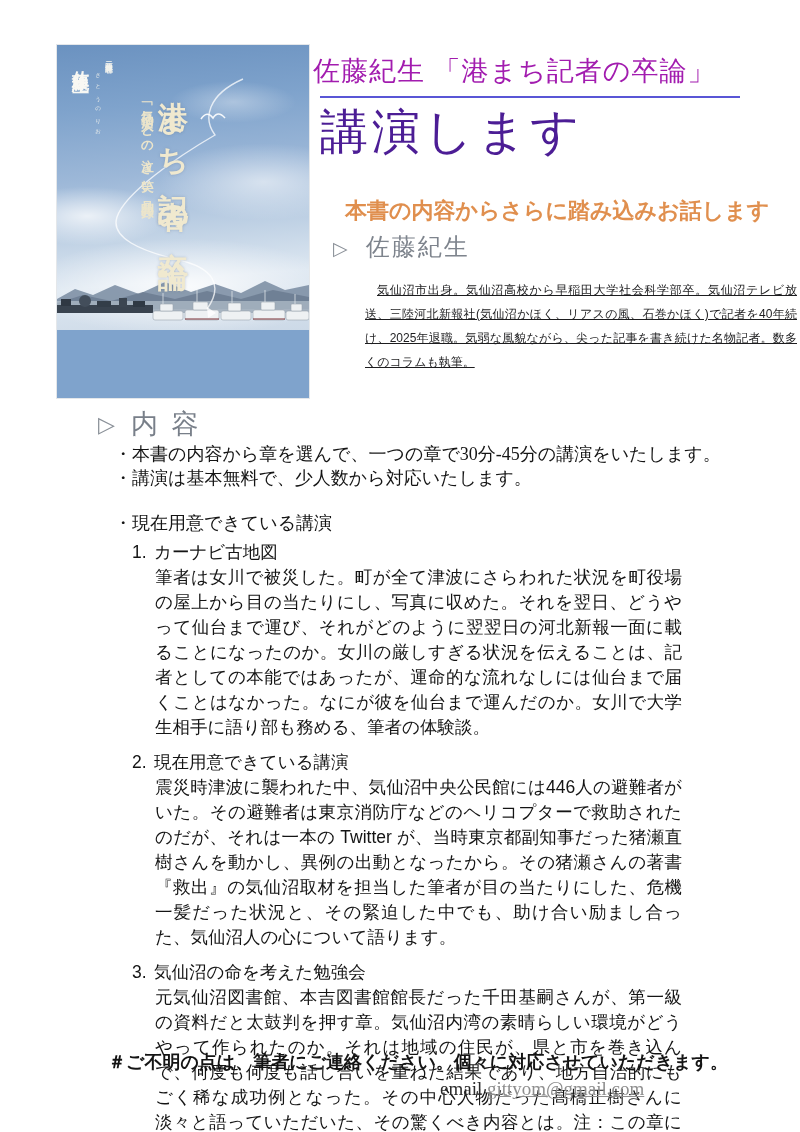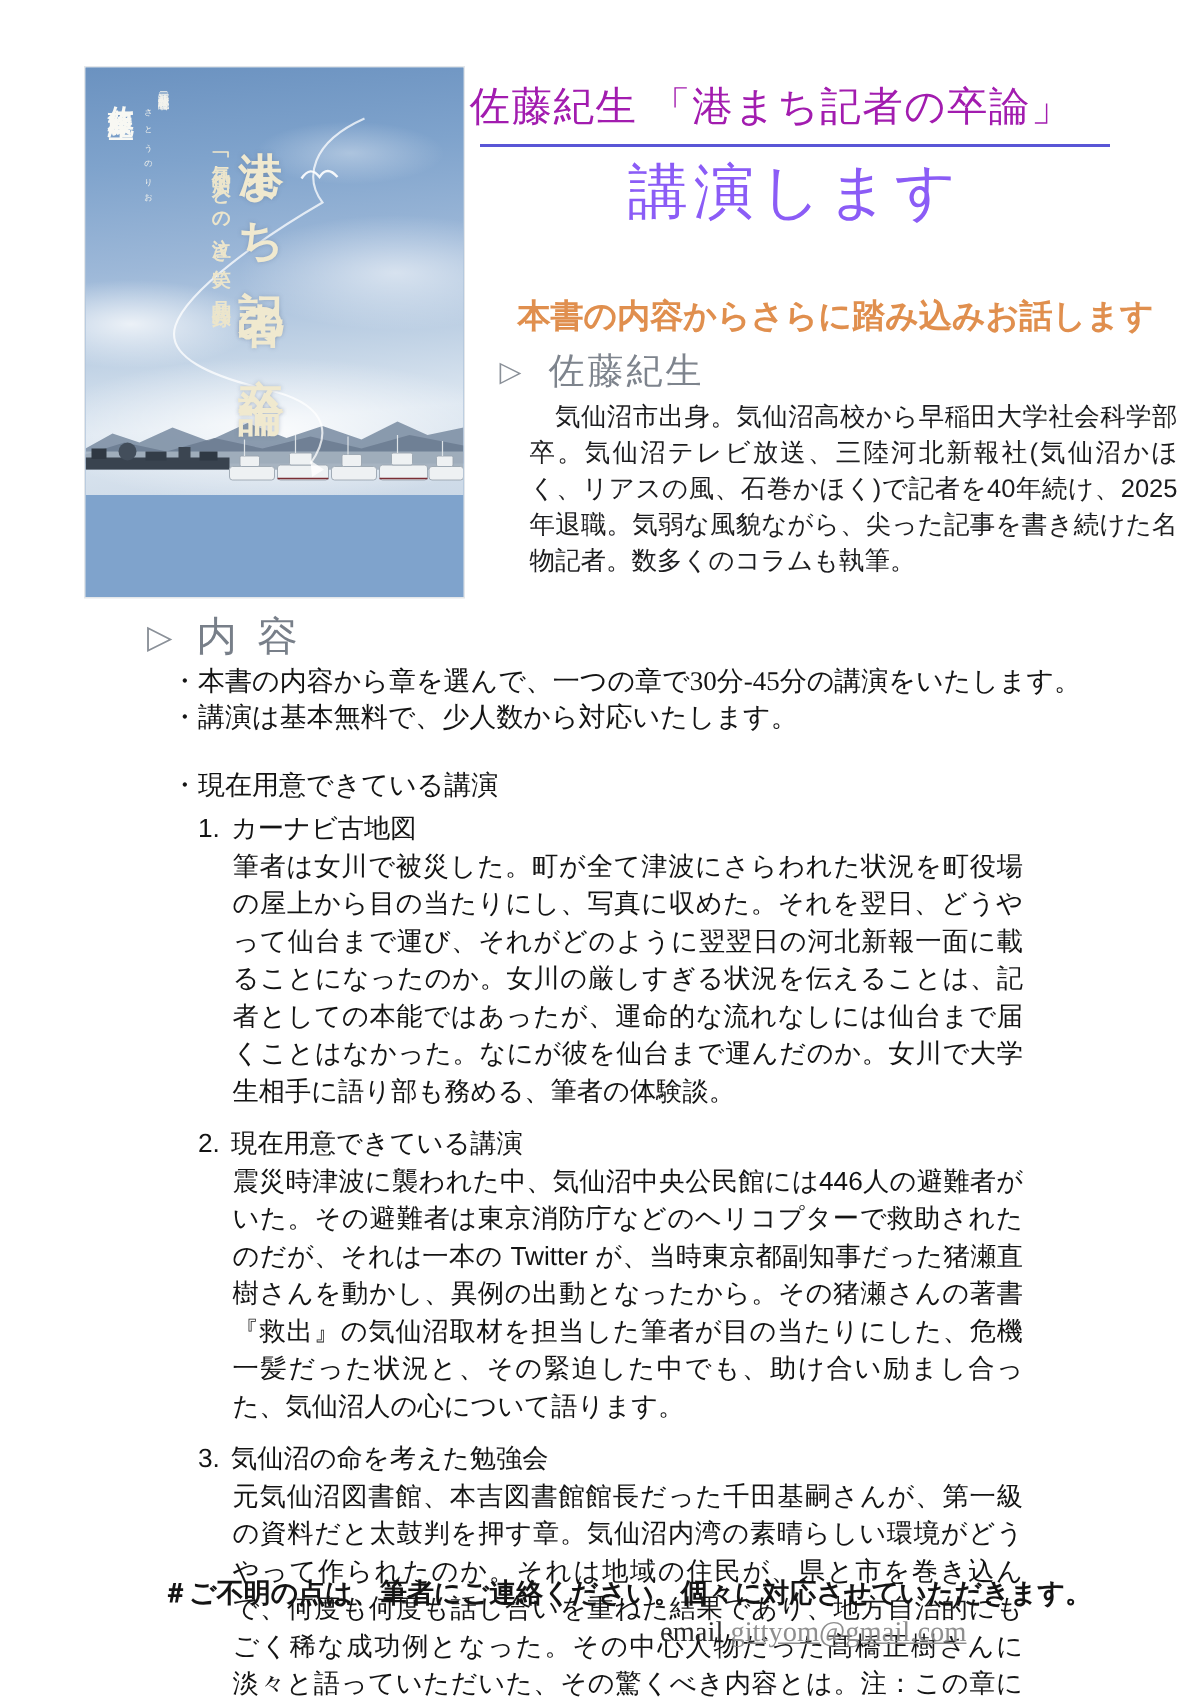--- a/index.html
+++ b/index.html
@@ -36,30 +36,30 @@
     color:#f8f8f3; font-family:"Liberation Serif","DejaVu Serif",serif; font-weight:700; }
   .cover-furigana { position:absolute; left:38px; top:24px; height:70px; font-size:5.5px; letter-spacing:5px;
     color:#f3f3ed; font-family:"Liberation Serif","DejaVu Serif",serif; }
   .cover-role { position:absolute; left:48px; top:10px; height:72px; font-size:7.5px; letter-spacing:0.5px;
     color:#f3f3ed; font-family:"Liberation Serif","DejaVu Serif",serif; }
 
   
   .book-line { position:absolute; left:313px; top:53px; width:430px; font-size:27px; font-weight:400;
     color:#a21caf; letter-spacing:1px; white-space:nowrap; }
   .divider { position:absolute; left:320px; top:96px; width:420px; height:2px; background:#5956d6; }
-  .main-title { position:absolute; left:320px; top:100px; width:420px; text-align:center;
-    font-size:40px; font-weight:300; color:#8b5cf6; letter-spacing:4px; white-space:nowrap; }
+  .main-title { position:absolute; left:320px; top:100px; width:420px; text-align:left;
+    font-size:48px; font-weight:300; color:#4c1d95; letter-spacing:4px; white-space:nowrap; }
   .tagline { position:absolute; left:345px; top:196px; font-size:22px; font-weight:700;
     color:#e08f4e; white-space:nowrap; }
 
   .profile-head { position:absolute; left:333px; top:231px; font-size:24px; color:#7e848d;
     letter-spacing:2px; display:flex; align-items:center; }
   .marker { font-size:19px; color:#8a9098; margin-right:16px; position:relative; top:1px; }
-  .bio { position:absolute; left:353px; top:266px; width:432px; margin:0; font-size:17px;
-    line-height:24px; color:#1d1d1f; text-indent:1em; text-align:justify; }
+  .bio { position:absolute; left:353px; top:266px; width:432px; margin:12px; font-size:12px;
+    line-height:24px; color:#1d1d1f; text-indent:1em; text-align:justify;text-decoration:underline; }
 
   
   .content-head { position:absolute; left:98px; top:406px; font-size:27px; color:#787f89;
     letter-spacing:3px; display:flex; align-items:center; }
   .content-head .marker { font-size:22px; margin-right:13px; }
   .bullets { position:absolute; left:114px; top:442px; width:660px; font-size:18px;
     line-height:24px; color:#141414;font-family:Liberation Serif, serif; }
   .bullet { white-space:nowrap; }
   .bullet.gap { margin-top:21px; }
 

